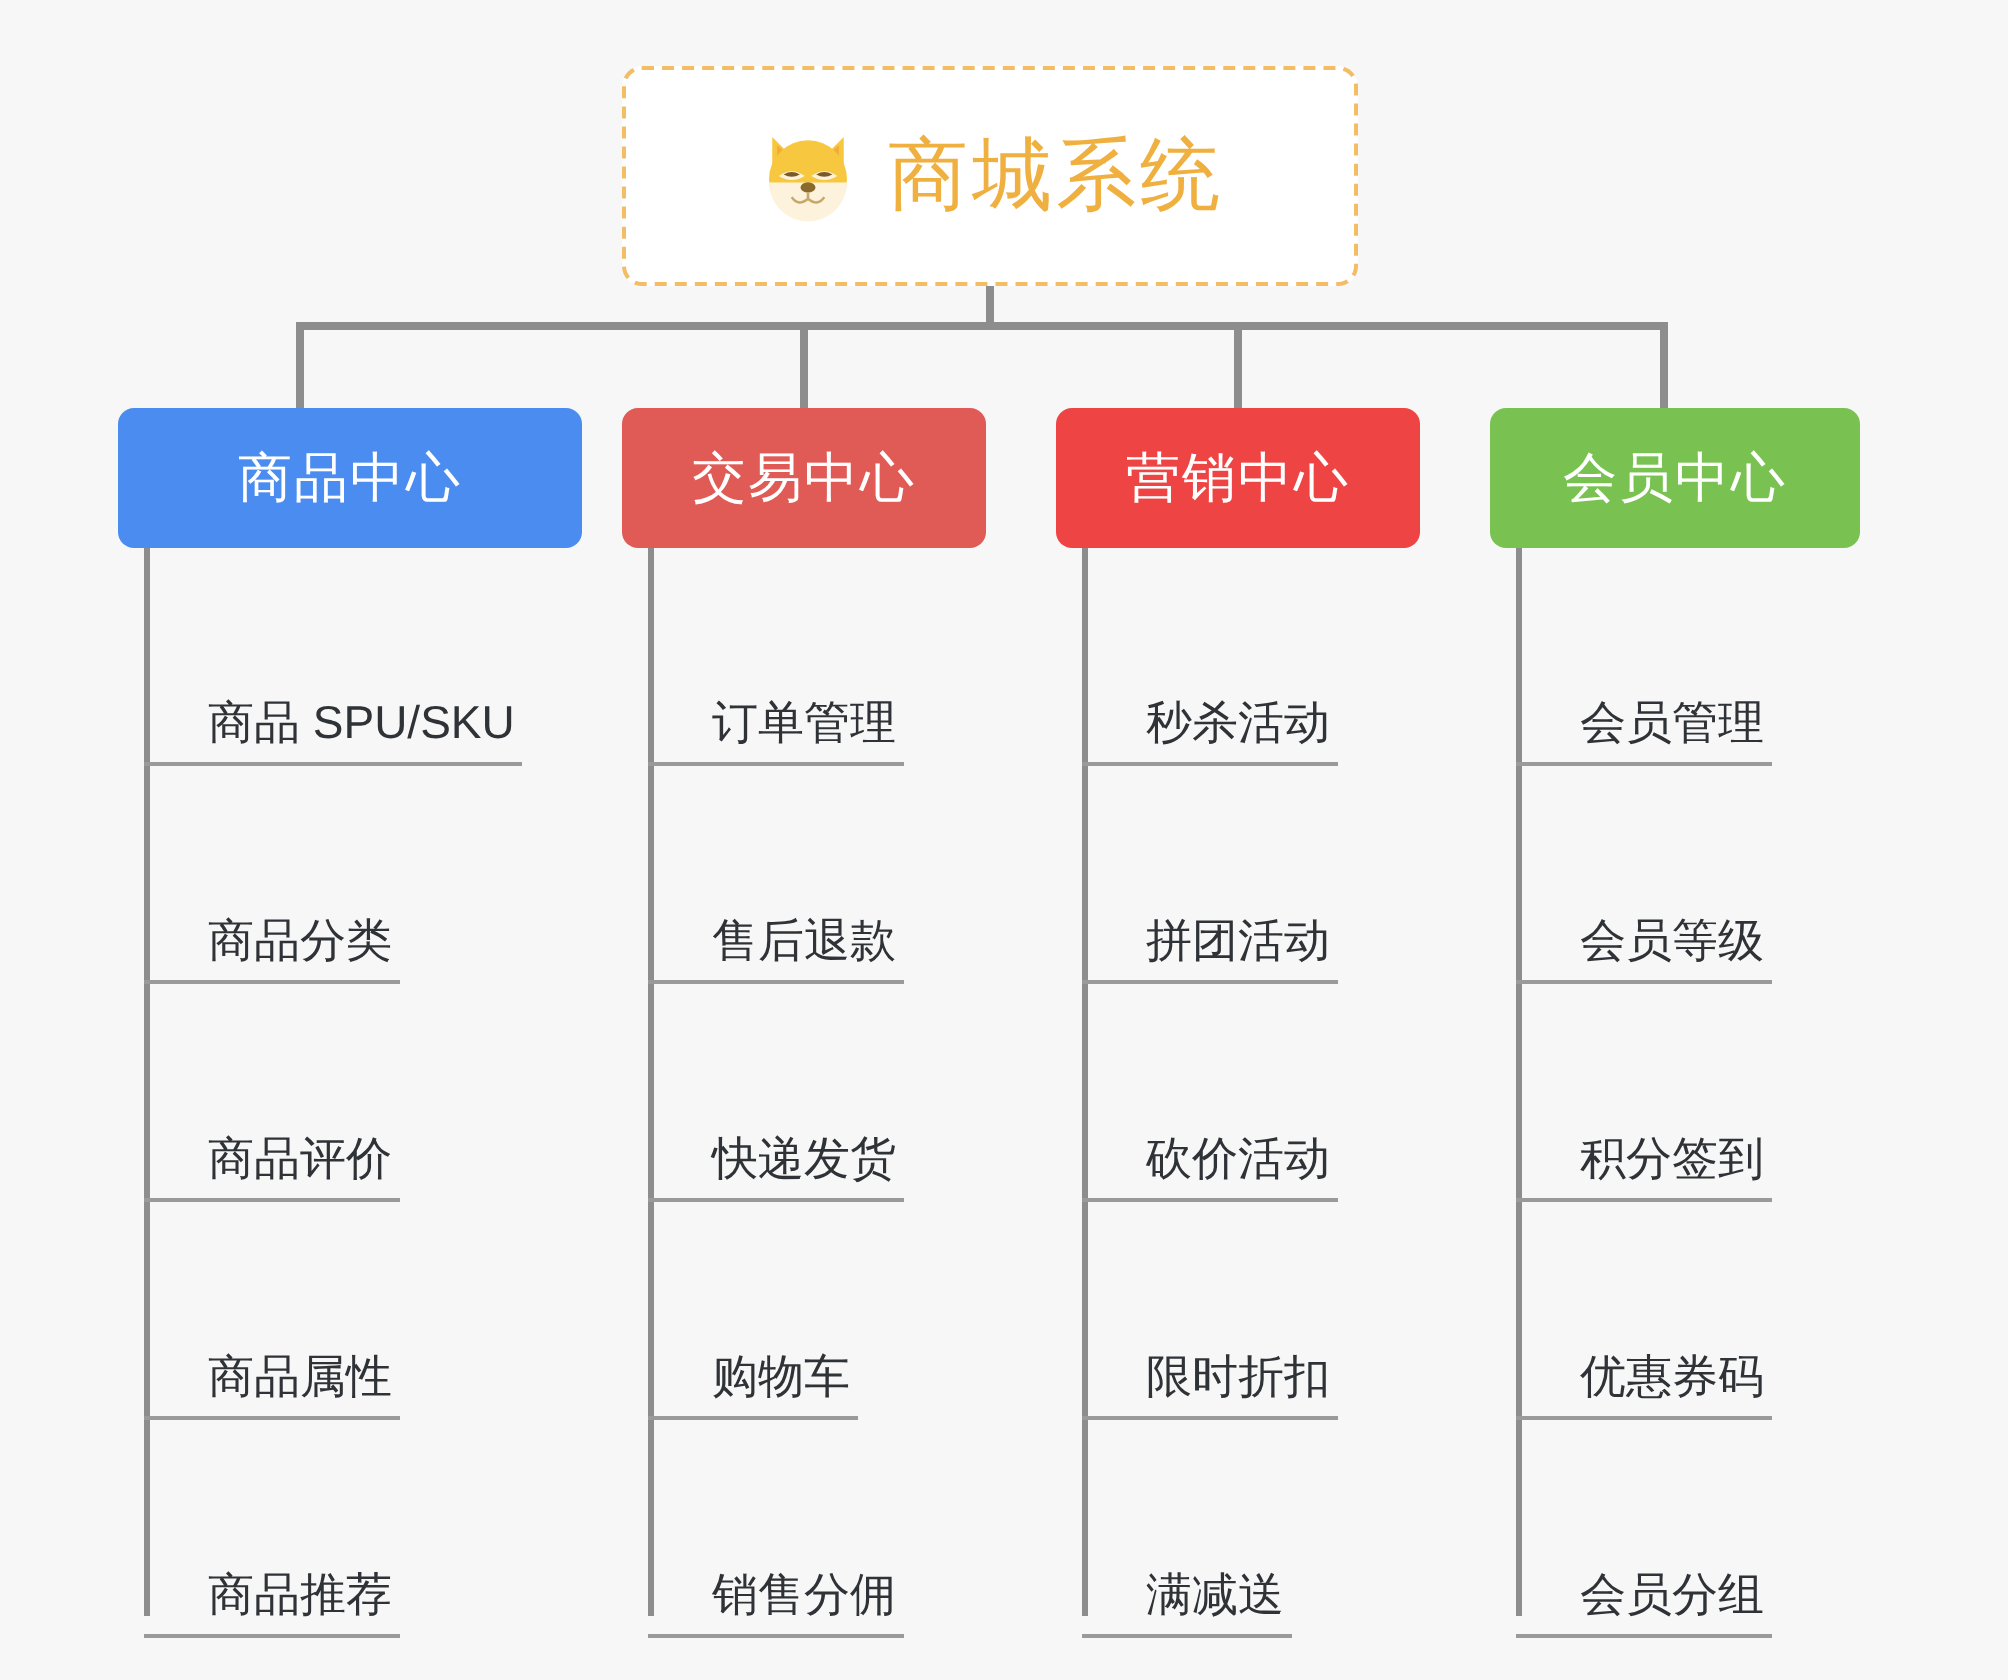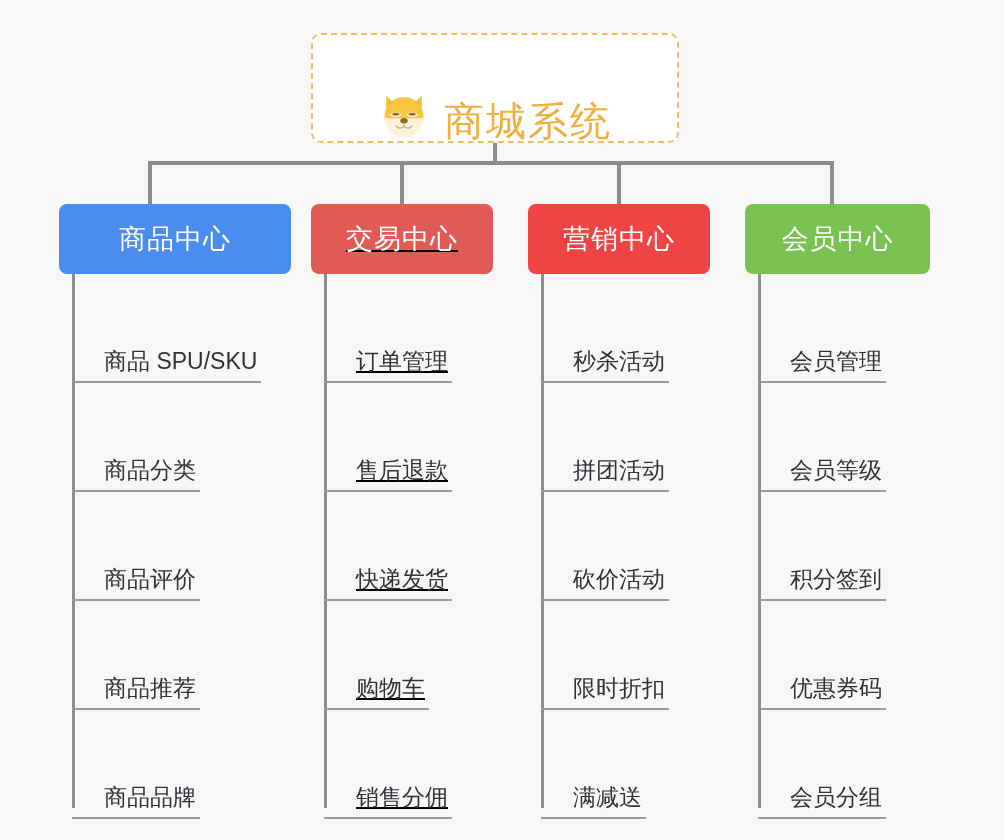--- a/index.html
+++ b/index.html
@@ -14,21 +14,21 @@
 
   
   .root-node{
     position:absolute;
     left:311px;top:33px;
     width:368px;height:110px;
     box-sizing:border-box;
     background:#ffffff;
     border:2px dashed #f3bd66;
     border-radius:10px;
-    display:flex;align-items:flex-end;justify-content:center;
+    display:flex;align-items:center;justify-content:center;
     gap:14px;
   }
   .root-emoji{
     width:52px;height:52px;flex:0 0 52px;position:relative;
     display:block;
   }
   .root-title{
     font-size:40px;
     color:#f0b040;
     letter-spacing:2px;
@@ -132,31 +132,35 @@
         </div>
       <div class="leaf">
           <span class="leaf-text">商品分类</span>
           <span class="leaf-rule" style="width: 128px;"></span>
         </div>
       <div class="leaf">
           <span class="leaf-text">商品评价</span>
           <span class="leaf-rule" style="width: 128px;"></span>
         </div>
       <div class="leaf">
+          <span class="leaf-text">商品属性</span>
+          <span class="leaf-rule" style="width: 128px;"></span>
+        </div>
+      <div class="leaf">
           <span class="leaf-text">商品推荐</span>
           <span class="leaf-rule" style="width: 128px;"></span>
         </div>
       <div class="leaf">
           <span class="leaf-text">商品品牌</span>
           <span class="leaf-rule" style="width: 128px;"></span>
         </div>
     </div>
   </div>
 
-  <div class="col" id="col-1" style="left:311px;width:182px;text-decoration:underline;">
+  <div class="col" id="col-1" style="left:311px;width:182px;">
     <div class="cat-head" style="background: rgb(224, 90, 86);">
       <span>交易中心</span>
     </div>
     <div class="leaves">
       <div class="spine" style="background: rgb(141, 141, 141); height: 534px;"></div>
       <div class="leaf">
           <span class="leaf-text">订单管理</span>
           <span class="leaf-rule" style="width: 128px;"></span>
         </div>
       <div class="leaf">

